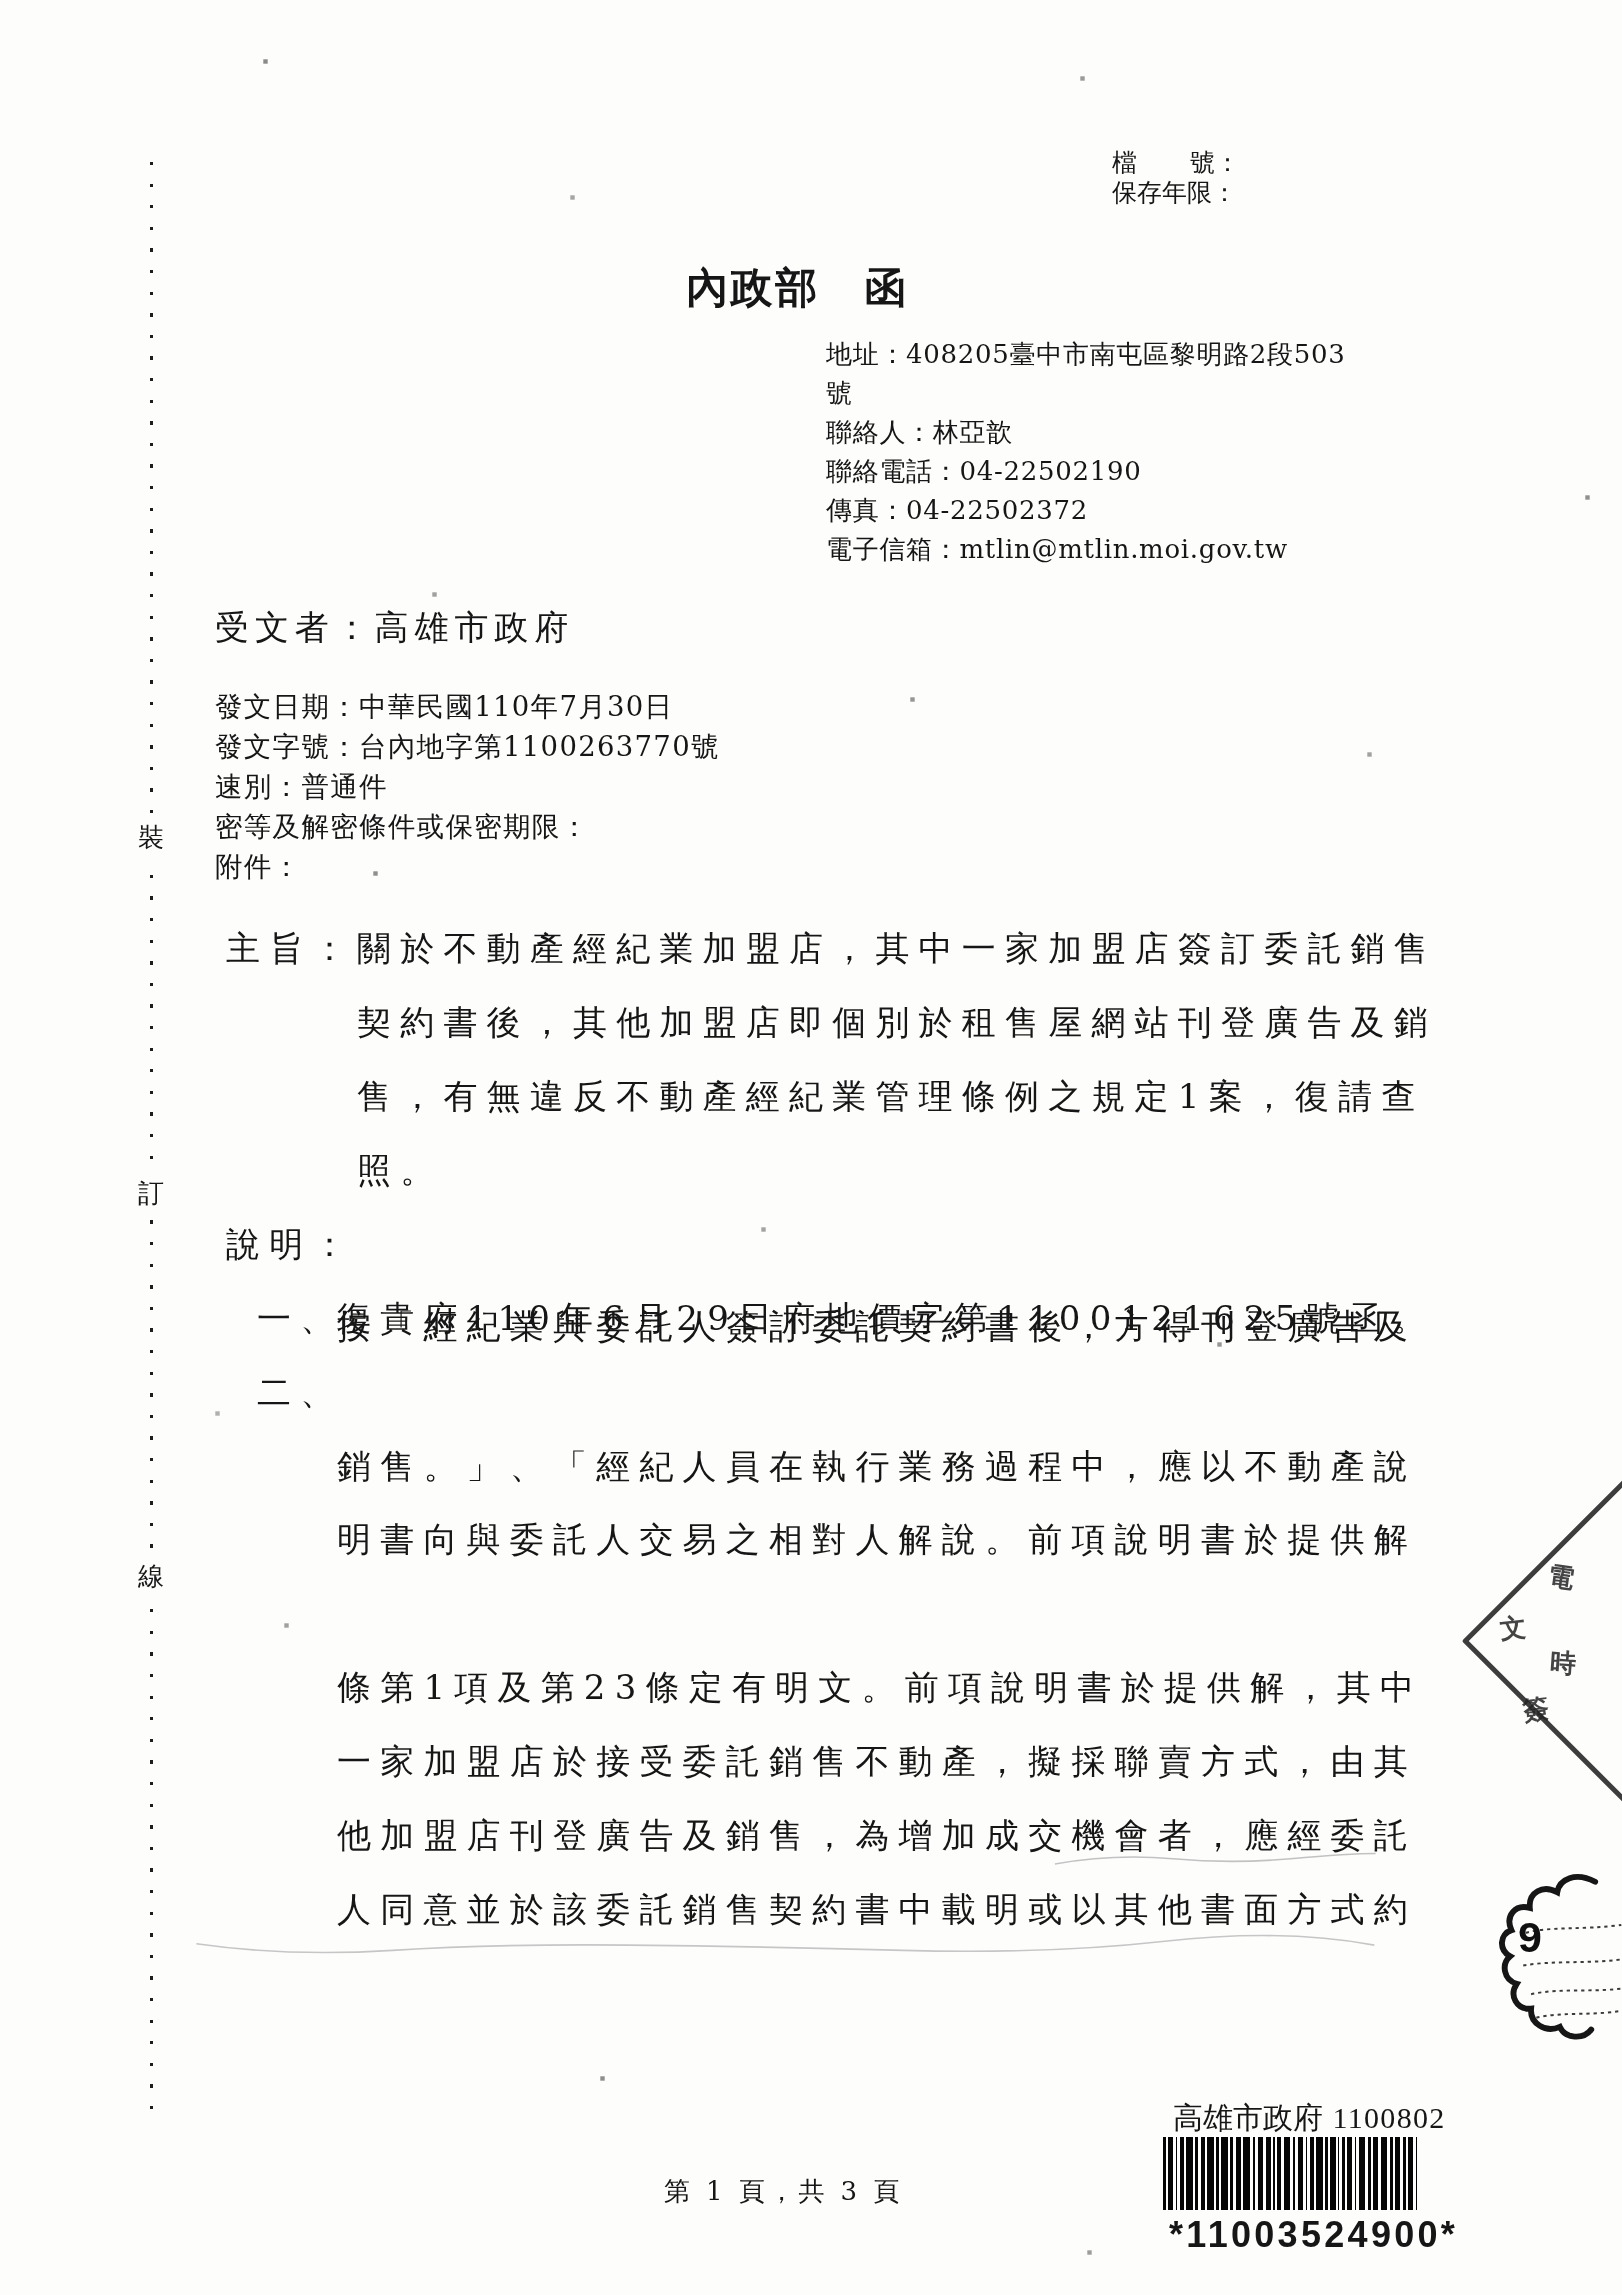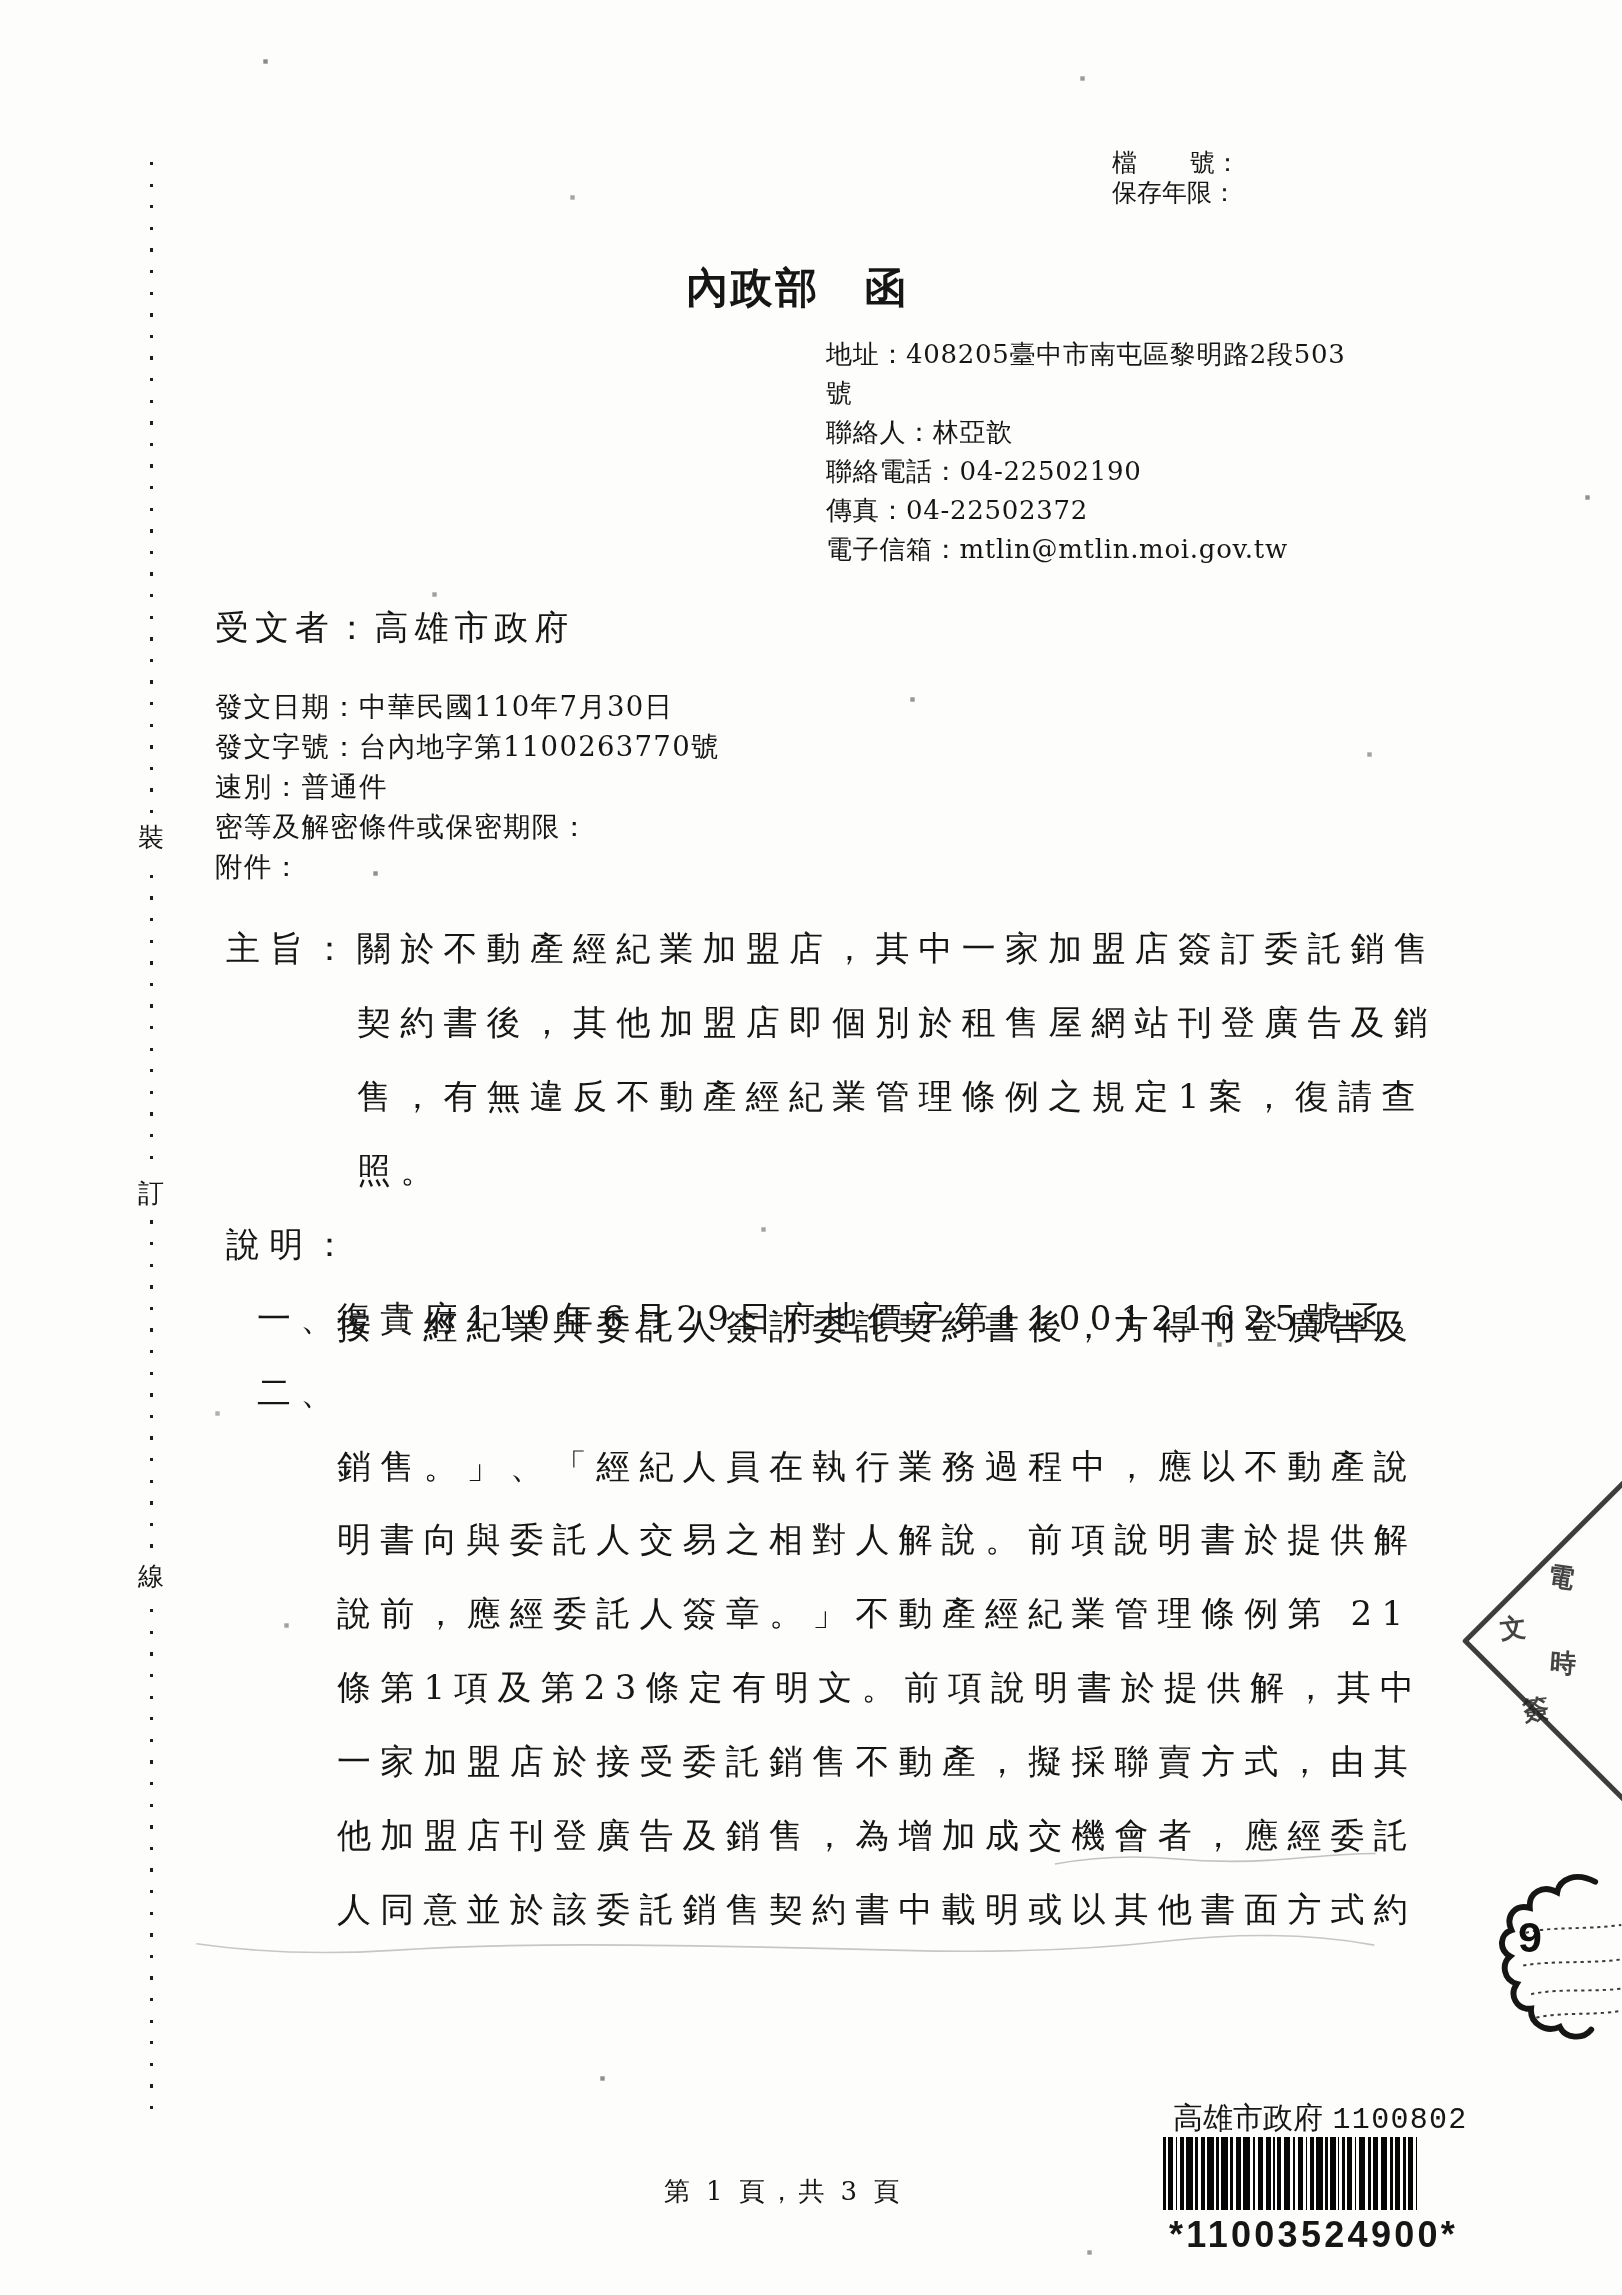--- a/index.html
+++ b/index.html
@@ -44,21 +44,21 @@
   .bindchar{
     position:absolute;left:134px;width:34px;text-align:center;
     font-size:26px;background:#fdfdfc;padding:5.9px 0;
   }
 
   
   .footer-page{left:664px;top:2174px;font-size:26px;letter-spacing:3.9px;}
 
   
   .bc-label{left:1173px;top:2098px;font-size:30px;}
-  .bc-label .digits{font-family:Liberation Mono, monospace;font-size:30px;letter-spacing:1.3px;}
+  .bc-label .digits{font-family:Liberation Serif, serif;font-size:30px;letter-spacing:1.3px;}
   .bc-bars{left:1163px;top:2137px;height:73px;font-size:0;}
   .bc-bars i{display:inline-block;height:73px;background:#050505;margin-right:2.6px;}
   .bc-value{
     left:1169px;top:2214px;font-size:36px;font-weight:bold;
     font-family:"Liberation Sans","DejaVu Sans",sans-serif;letter-spacing:3.3px;
   }
 
   
   .receipt-stamp{
     position:absolute;left:1518px;top:1505px;width:262px;height:262px;
@@ -130,21 +130,20 @@
 
   <div class="bline lbl" style="top:1222px">說明：</div>
 
   <div class="bline itemlbl" style="top:1296px">一、</div>
   <div class="bline itemtx" style="top:1296px">復貴府110年6月29日府地價字第1100121625號函。</div>
 
   <div class="bline itemlbl" style="top:1370px">二、</div>
   <div class="bline itemtx" style="top:1304px">按「經紀業與委託人簽訂委託契約書後，方得刊登廣告及</div>
   <div class="bline itemtx" style="top:1444px">銷售。」、「經紀人員在執行業務過程中，應以不動產說</div>
   <div class="bline itemtx" style="top:1517px">明書向與委託人交易之相對人解說。前項說明書於提供解</div>
-  <div class="bline itemtx" style="top:1591px">說前，應經委託人簽章。」不動產經紀業管理條例第 21</div>
   <div class="bline itemtx" style="top:1665px">條第1項及第23條定有明文。前項說明書於提供解，其中</div>
   <div class="bline itemtx" style="top:1739px">一家加盟店於接受委託銷售不動產，擬採聯賣方式，由其</div>
   <div class="bline itemtx" style="top:1813px">他加盟店刊登廣告及銷售，為增加成交機會者，應經委託</div>
   <div class="bline itemtx" style="top:1887px">人同意並於該委託銷售契約書中載明或以其他書面方式約</div>
 
   <div class="abs binddots"></div>
   <div class="bindchar" style="top:814px">裝</div>
   <div class="bindchar" style="top:1170px">訂</div>
   <div class="bindchar" style="top:1553px">線</div>
 

